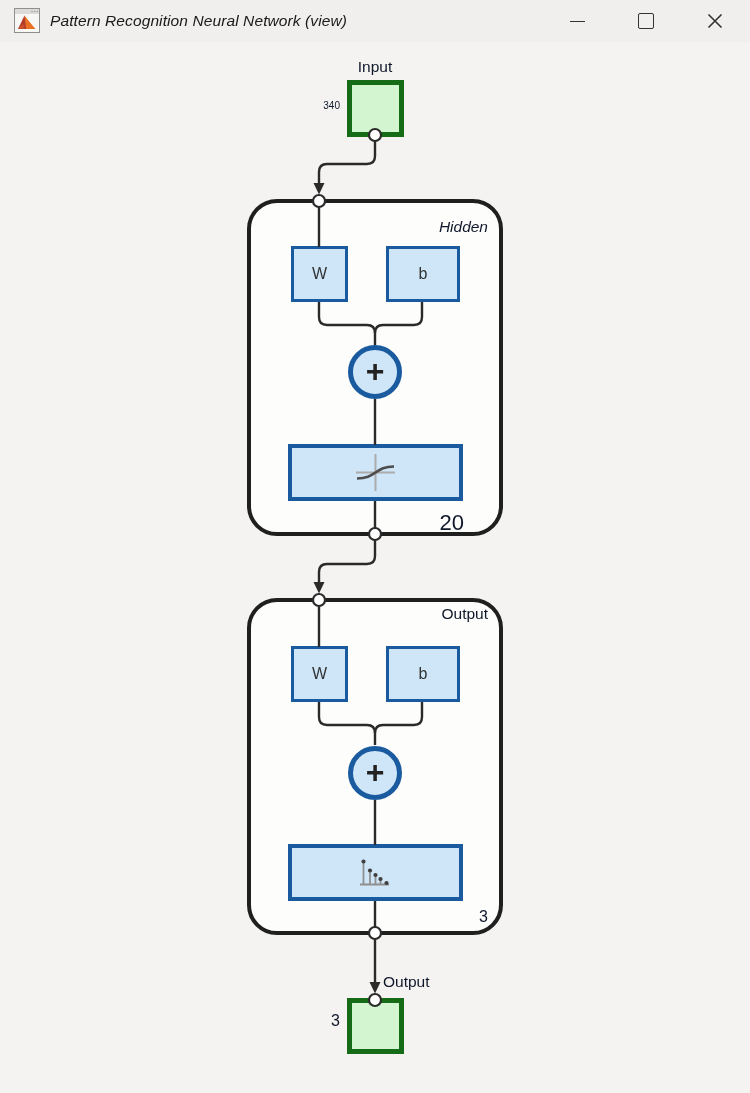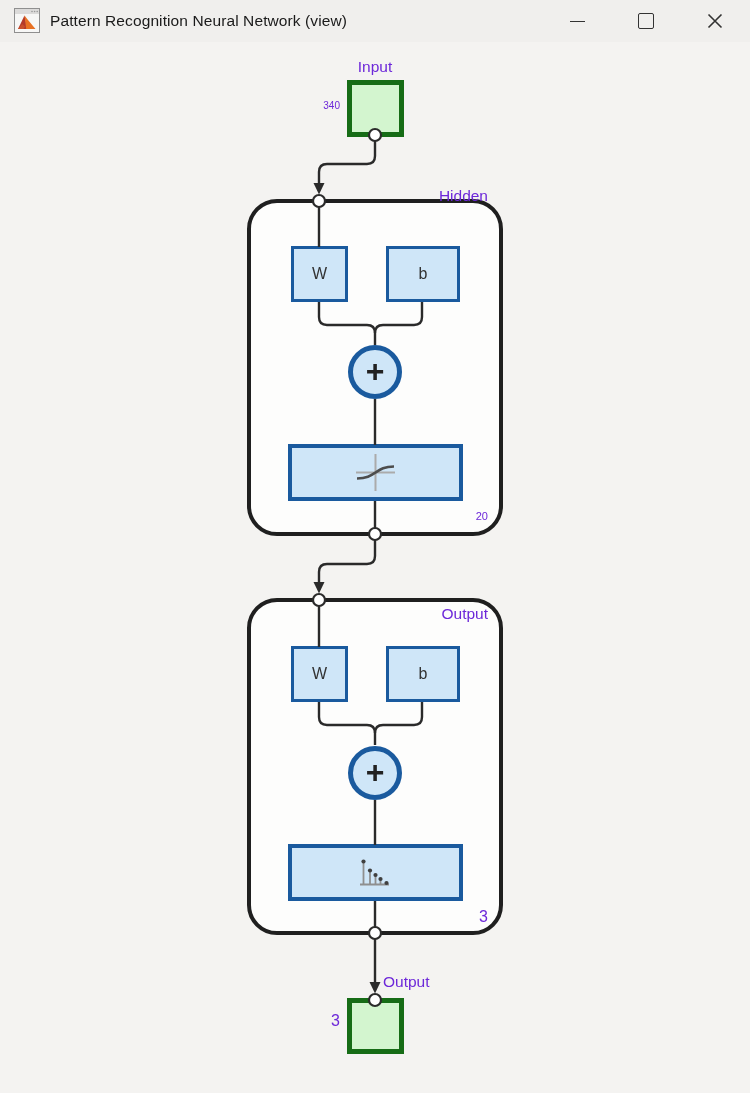--- a/index.html
+++ b/index.html
@@ -7,21 +7,21 @@
     width:750px;height:1093px;position:relative;overflow:hidden;
     background:#f4f3f1;
     font-family:"Liberation Sans","DejaVu Sans",sans-serif;
     -webkit-font-smoothing:antialiased;
   }
   #window{position:absolute;inset:0;}
 
   
   .titlebar{
     position:absolute;left:0;top:0;width:750px;height:42px;
-    background:#f0efed;display:flex;align-items:center;
+    background:#f0efed;display:flex;align-items:center;font-style:italic;
   }
   .app-icon{margin-left:14px;flex:0 0 auto;}
   .win-title{margin-left:10px;font-size:15.5px;color:#1a1a1a;letter-spacing:.1px;}
   .controls{position:absolute;right:12px;top:0;height:42px;display:flex;gap:23px;}
   .ctl{width:46px;height:42px;display:flex;align-items:center;justify-content:center;cursor:default;}
   .glyph-min{width:15px;height:0;border-top:1.8px solid #333;}
   .glyph-max{width:14px;height:14px;border:1.7px solid #333;border-radius:2px;}
 
   
   .canvas{position:absolute;inset:0;}
@@ -60,27 +60,27 @@
 
   .sum{
     position:absolute;box-sizing:border-box;width:54px;height:54px;
     border:5px solid #1a5a9e;border-radius:50%;background:#cfe6f8;
     display:flex;align-items:center;justify-content:center;
   }
   #sum1{left:348px;top:345px;}
   #sum2{left:348px;top:746px;}
   .sum span{font-size:32px;font-weight:600;color:#222;line-height:1;margin-top:-3px;}
 
-  .lbl{position:absolute;font-size:15.5px;color:#6d28d9;white-space:nowrap;}
+  .lbl{position:absolute;font-size:15.5px;color:#0f172a;white-space:nowrap;}
   .r{text-align:right;}
   .c{text-align:center;}
   #lbl-input{left:345px;top:58px;width:60px;}
   #lbl-input-size{left:298px;top:100px;width:42px;font-size:10px;}
-  #lbl-hidden{left:380px;top:187px;width:108px;}
-  #lbl-hidden-size{left:420px;top:510px;width:68px;font-size:11px;}
+  #lbl-hidden{left:380px;top:218px;width:108px;font-style:italic;}
+  #lbl-hidden-size{left:396px;top:510px;width:68px;font-size:22px;}
   #lbl-outlayer{left:380px;top:605px;width:108px;}
   #lbl-outlayer-size{left:420px;top:908px;width:68px;font-size:16px;}
   #lbl-final{left:383px;top:973px;width:90px;}
   #lbl-final-size{left:312px;top:1012px;width:28px;font-size:16px;}
 
   .overlay{position:absolute;left:0;top:0;pointer-events:none;}
 </style>
 </head>
 <body>
 

